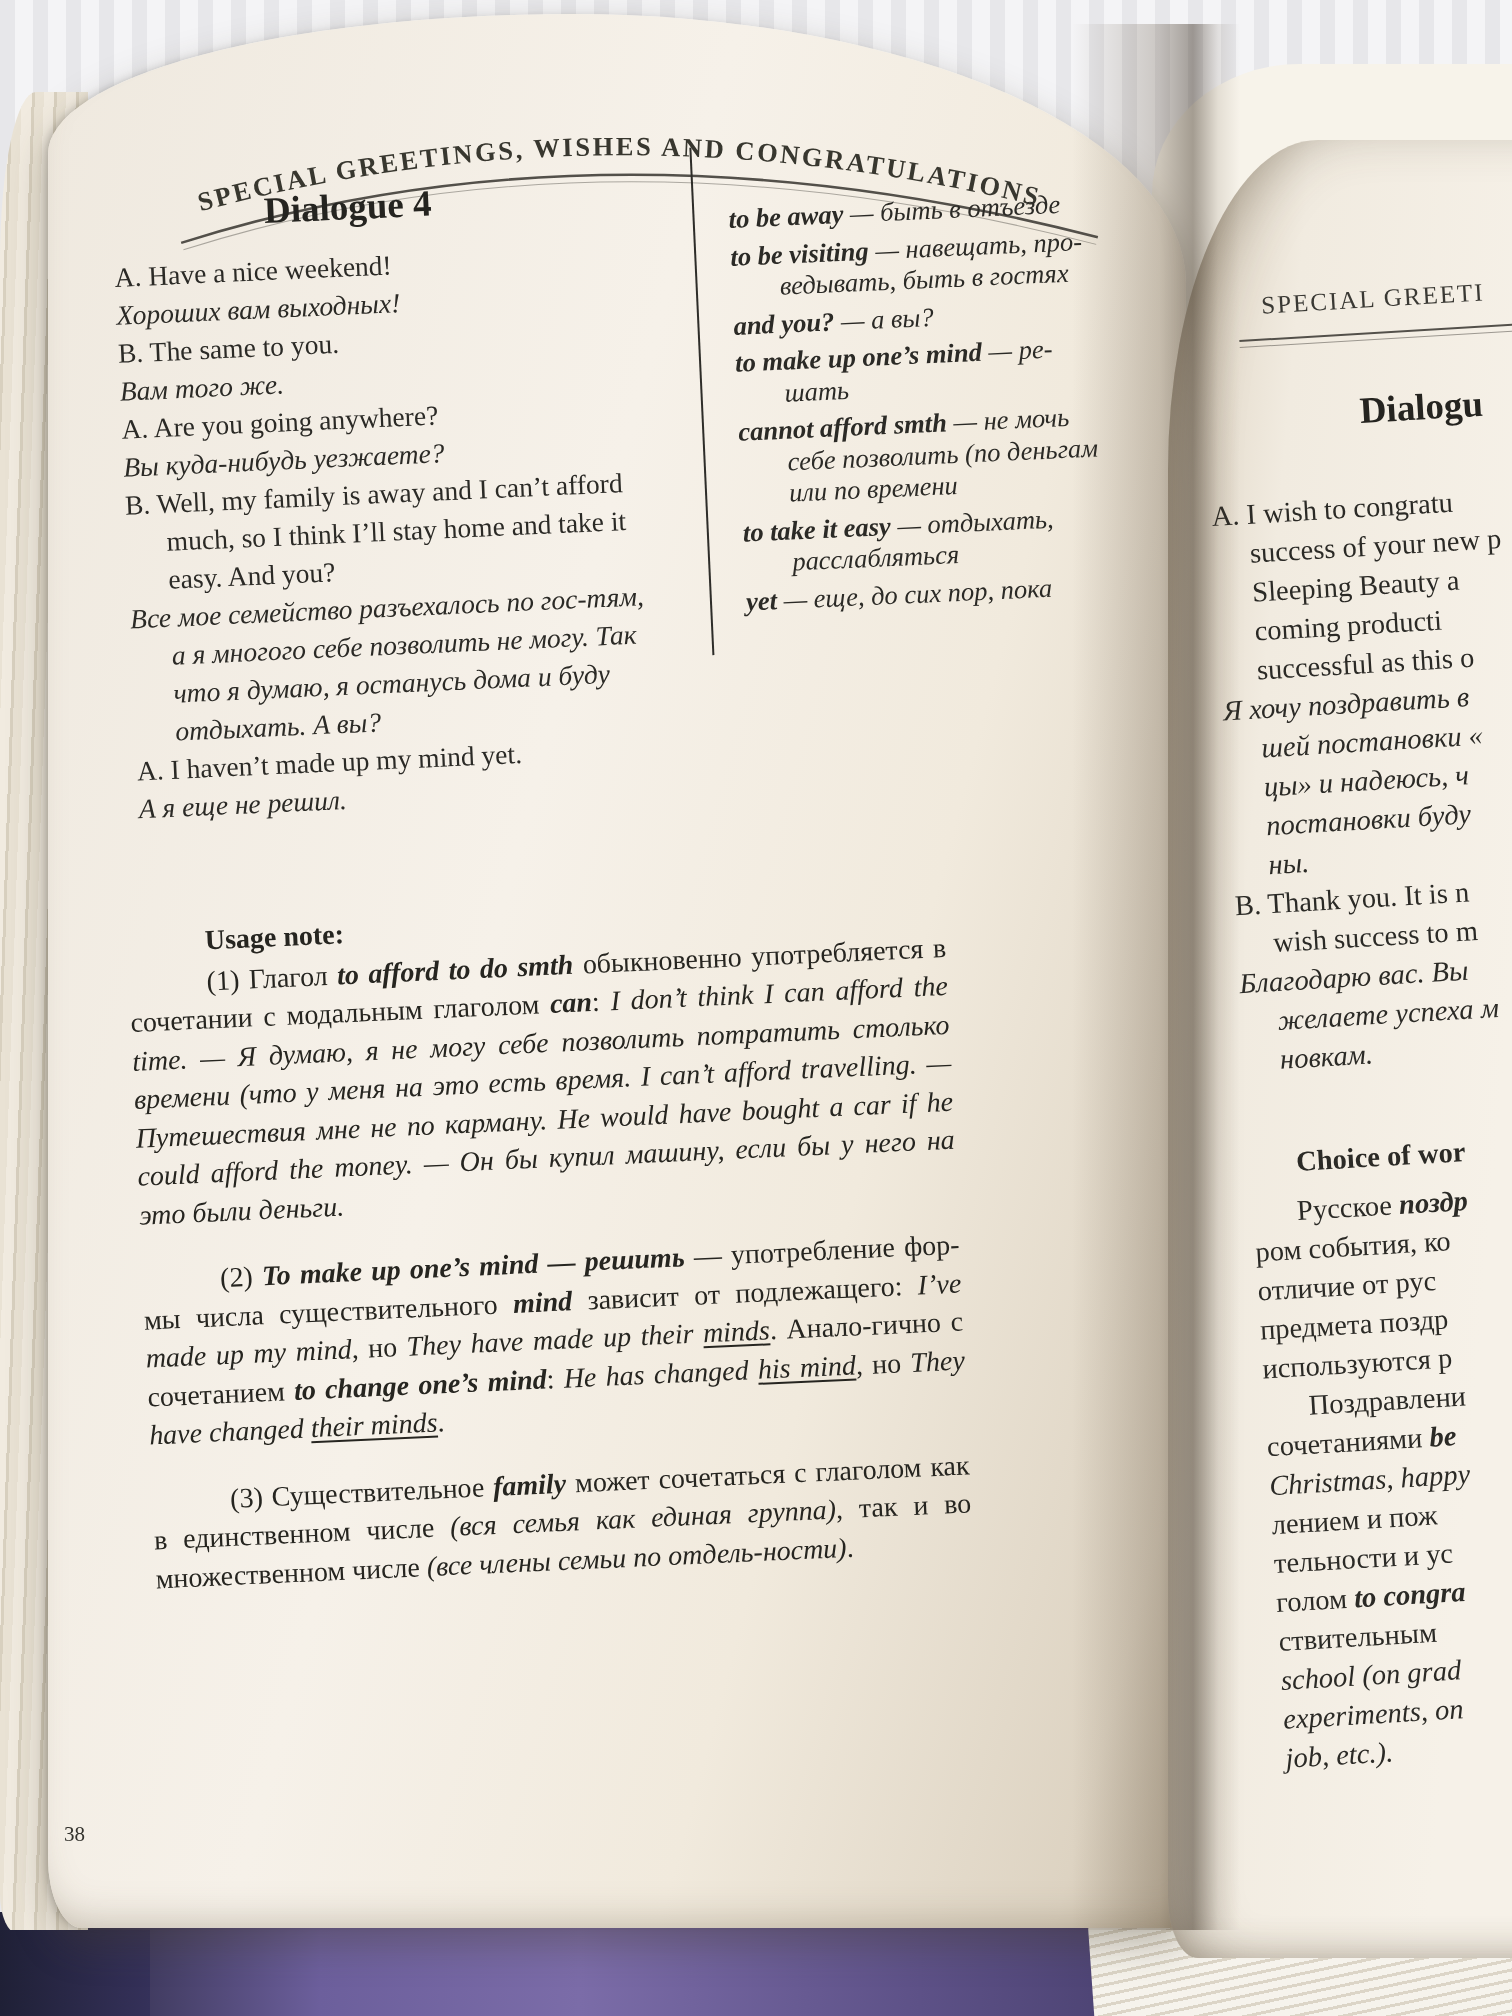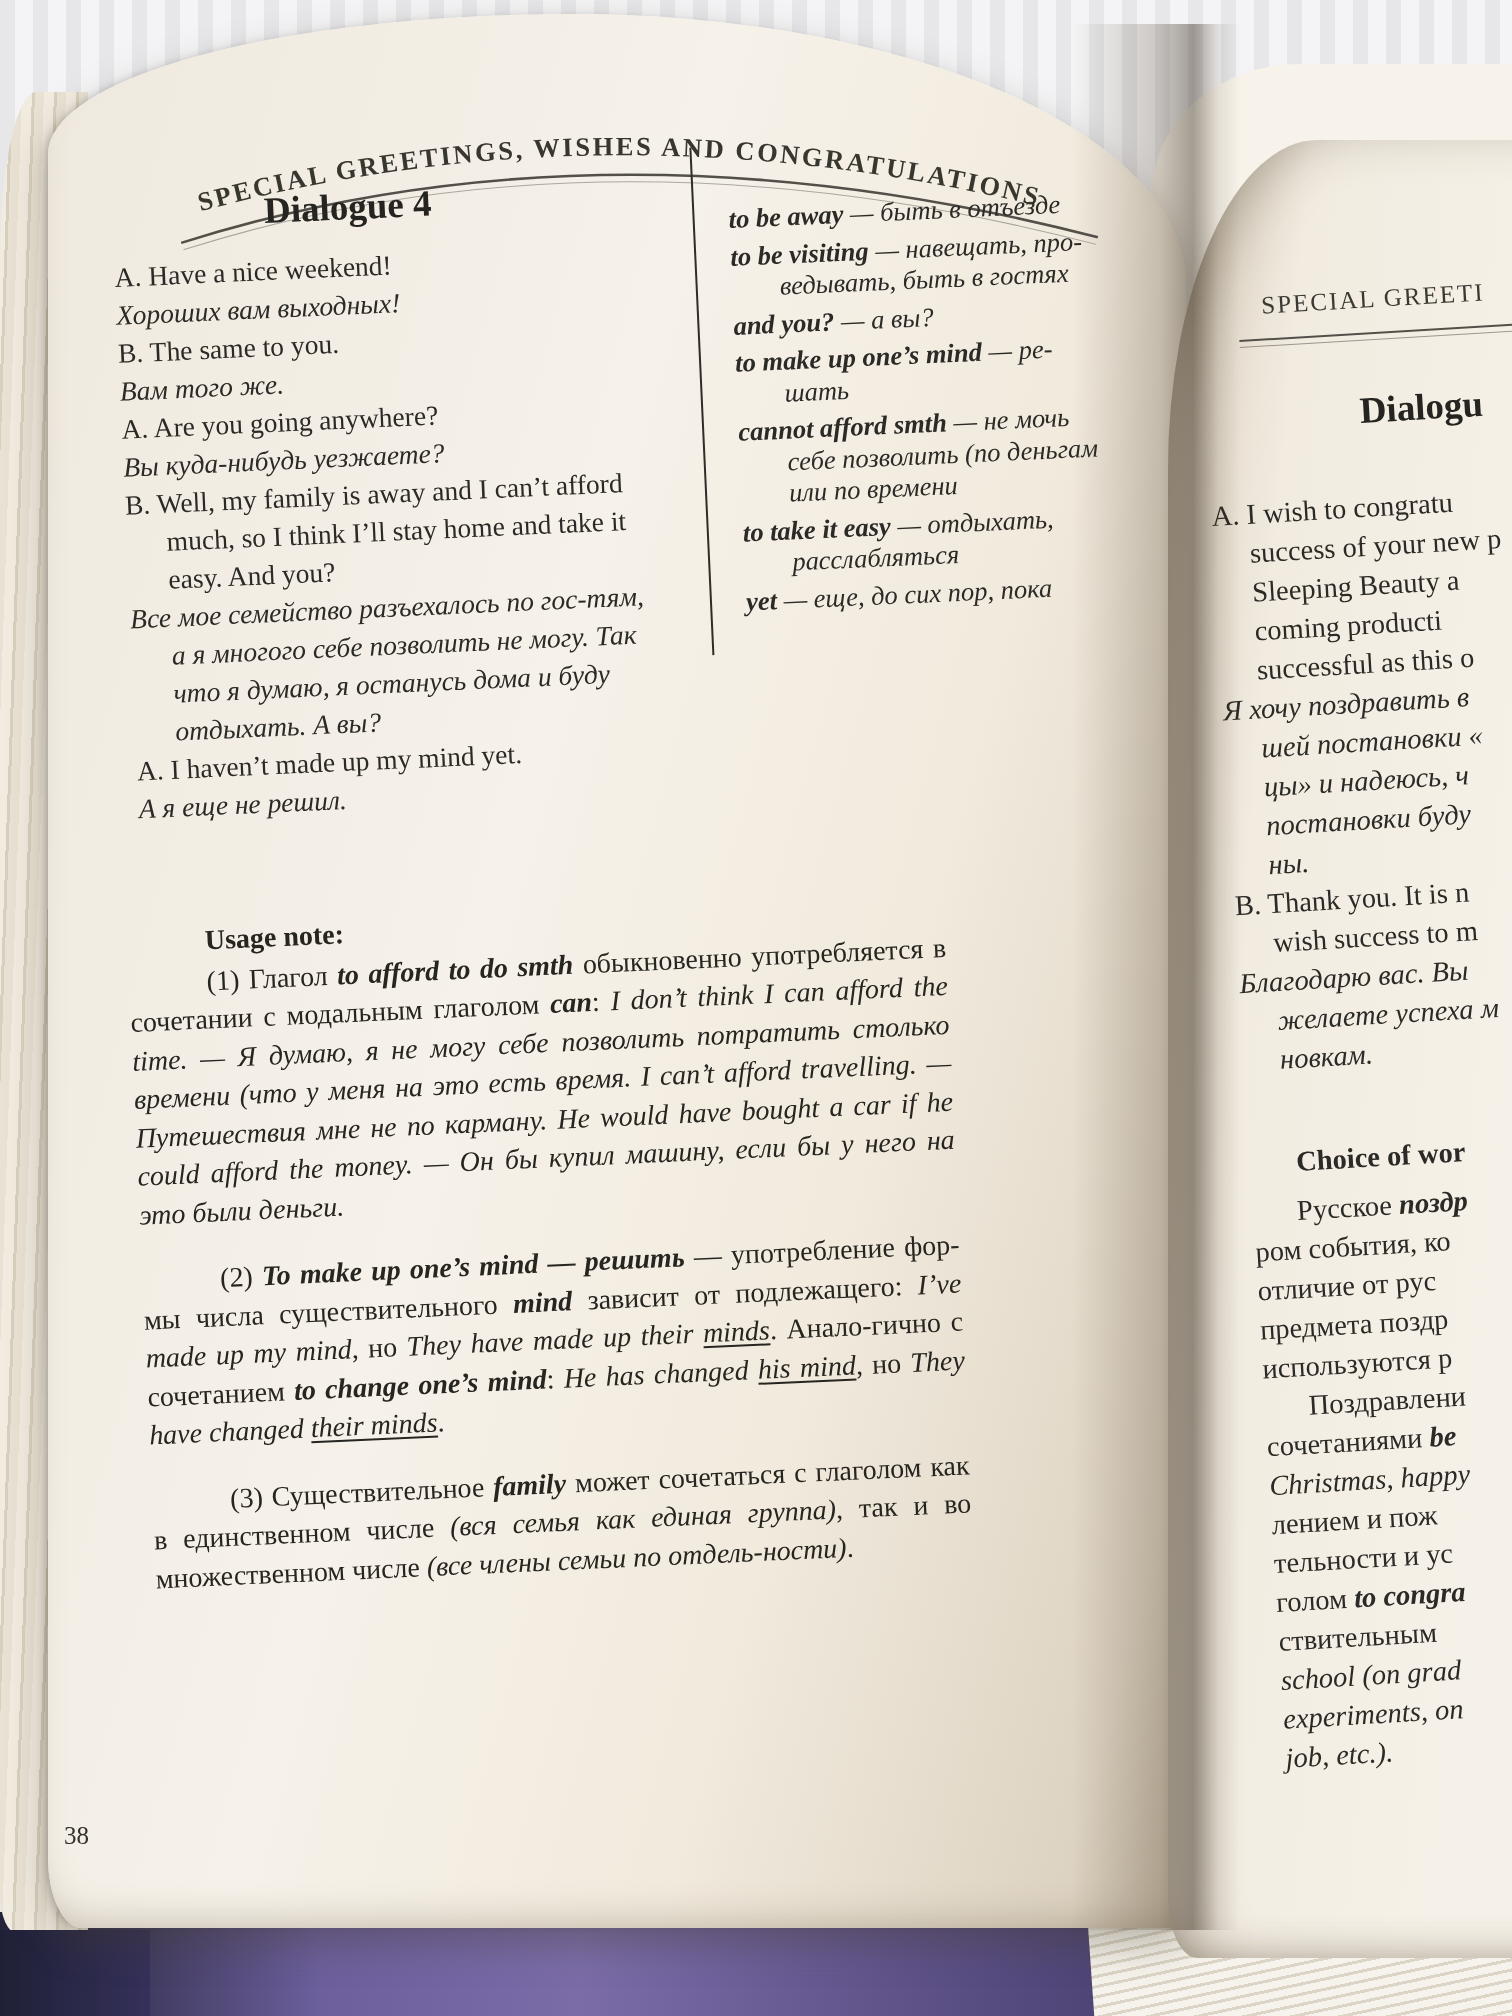--- a/index.html
+++ b/index.html
@@ -53,21 +53,21 @@
     width:400px;height:508px;box-sizing:border-box;
     border-left:2.5px solid #2e2d29;padding:58px 0 0 34px;
   }
   .dlg-title{font-size:37px;font-weight:bold;width:472px;text-align:center;margin:0 0 20px;color:#252420;}
   .dlg-line{font-size:27.5px;line-height:38px;max-width:478px;padding-left:40px;text-indent:-40px;}
   .dlg-line.ru{font-style:italic;}
   .vocab-entry{font-size:26.5px;line-height:31.5px;padding-left:48px;text-indent:-48px;margin-bottom:6px;font-style:italic;}
   .usage{margin:96px 0 0 6px;width:818px;font-size:28px;line-height:38.5px;text-align:justify;color:#262520;}
   .usage p{margin:0 0 28px;text-indent:78px;}
   .usage .usage-title{font-weight:bold;margin-bottom:2px;}
-  .page-num{position:absolute;left:16px;top:1808px;font-size:25px;color:#33322d;}
+  .page-num{position:absolute;left:16px;top:1808px;font-size:21px;color:#33322d;}
   
   .page-right{
     position:absolute;left:1168px;top:140px;width:560px;height:1818px;z-index:4;
     background:linear-gradient(95deg,#cbc1b0 0%,#e4dbcc 8%,#f1ebe0 20%,#f6f1e8 58%);
     border-radius:150px 0 0 30px / 330px 0 0 60px;
     box-shadow:inset 34px 0 60px -24px rgba(72,58,38,.45), inset 0 -24px 36px -22px rgba(95,80,55,.3);
   }
   .page-right-content{
     position:absolute;left:26px;top:30px;width:640px;
     transform:rotate(-3.4deg);transform-origin:60px 80px;

